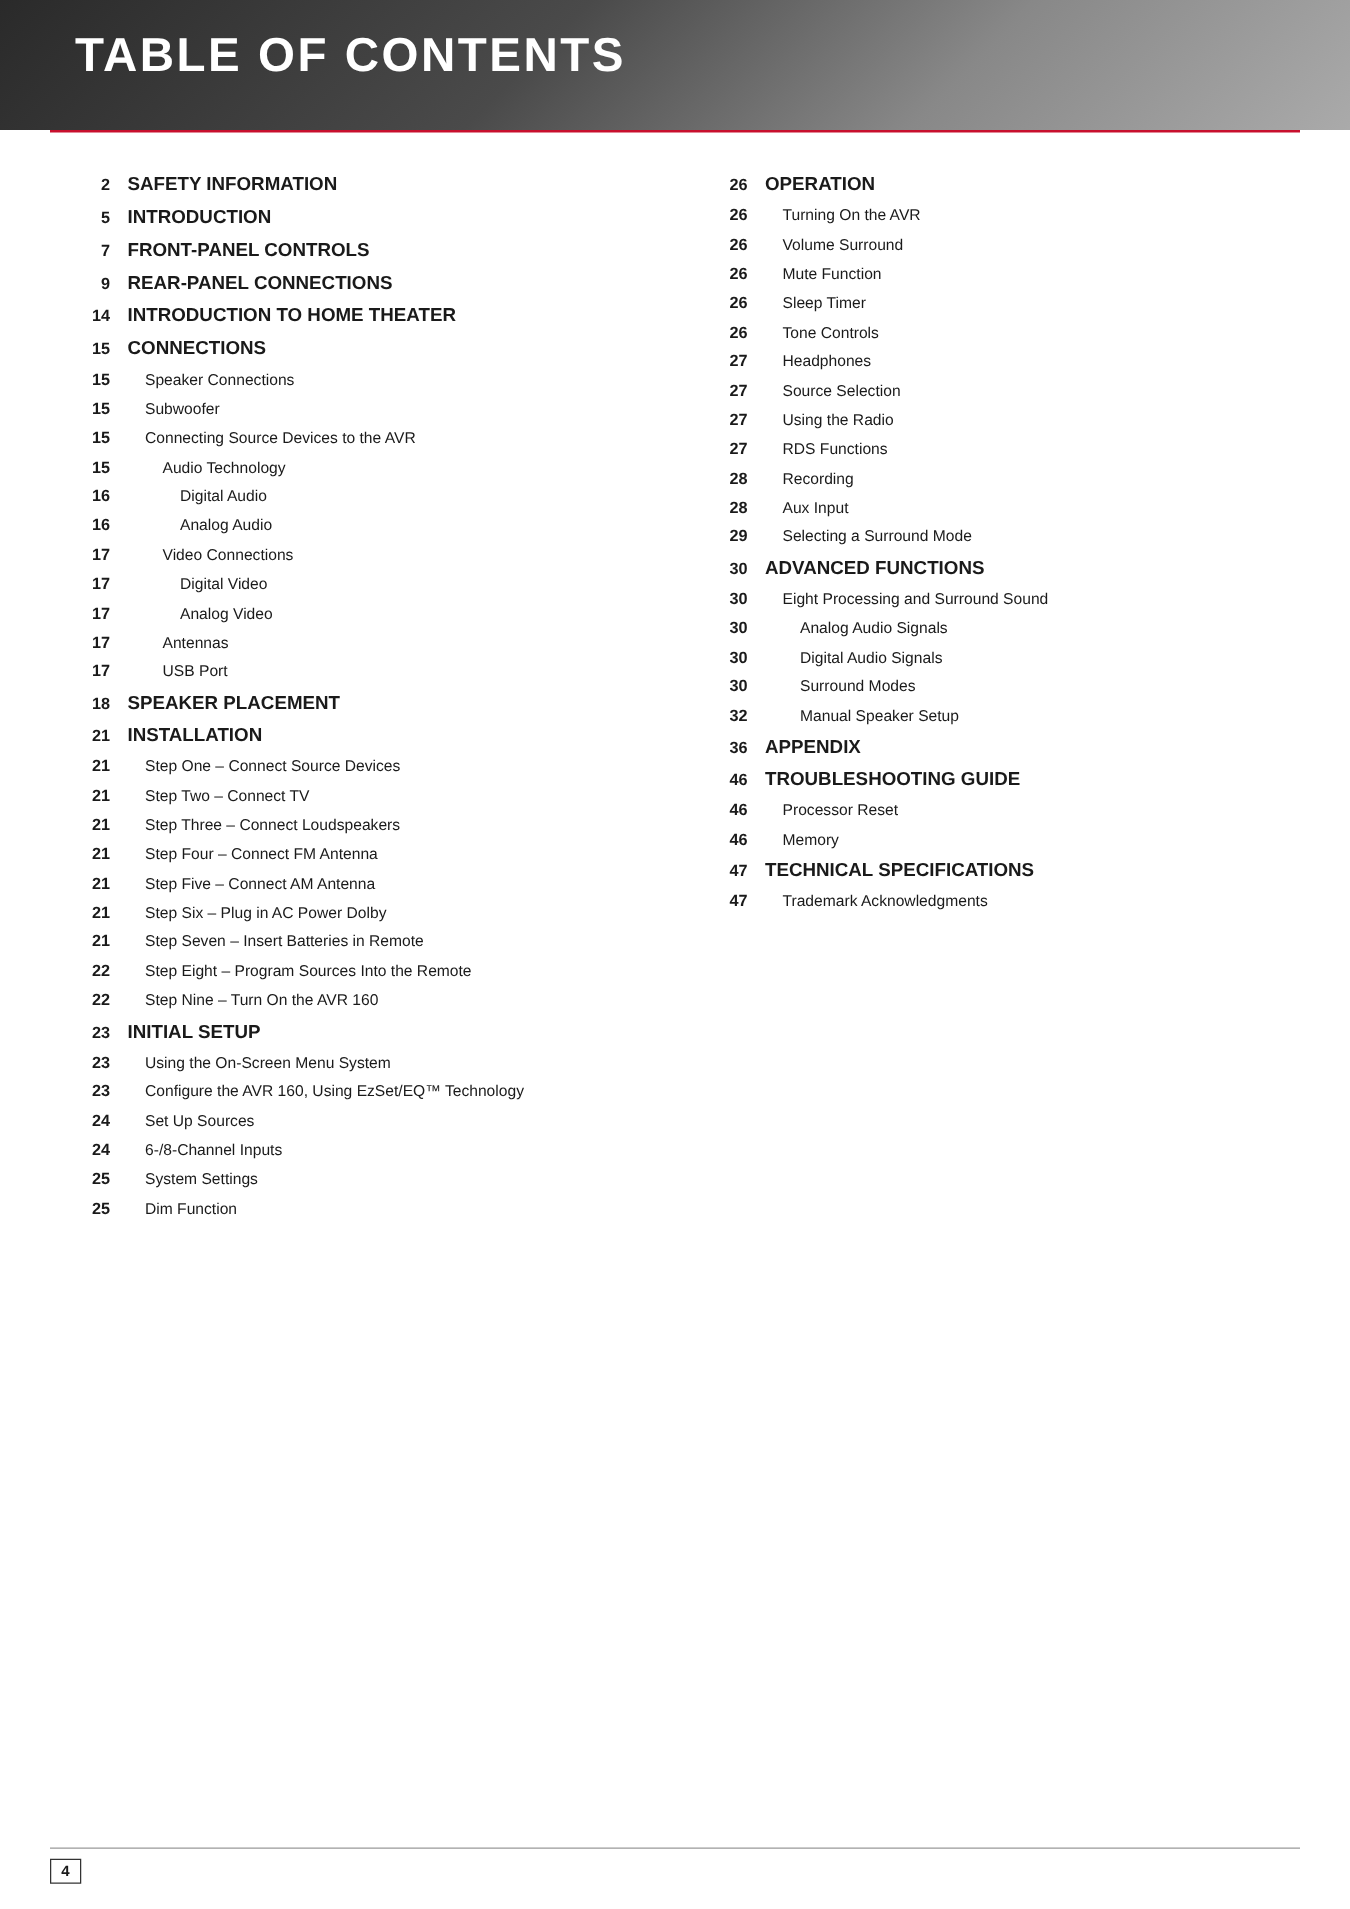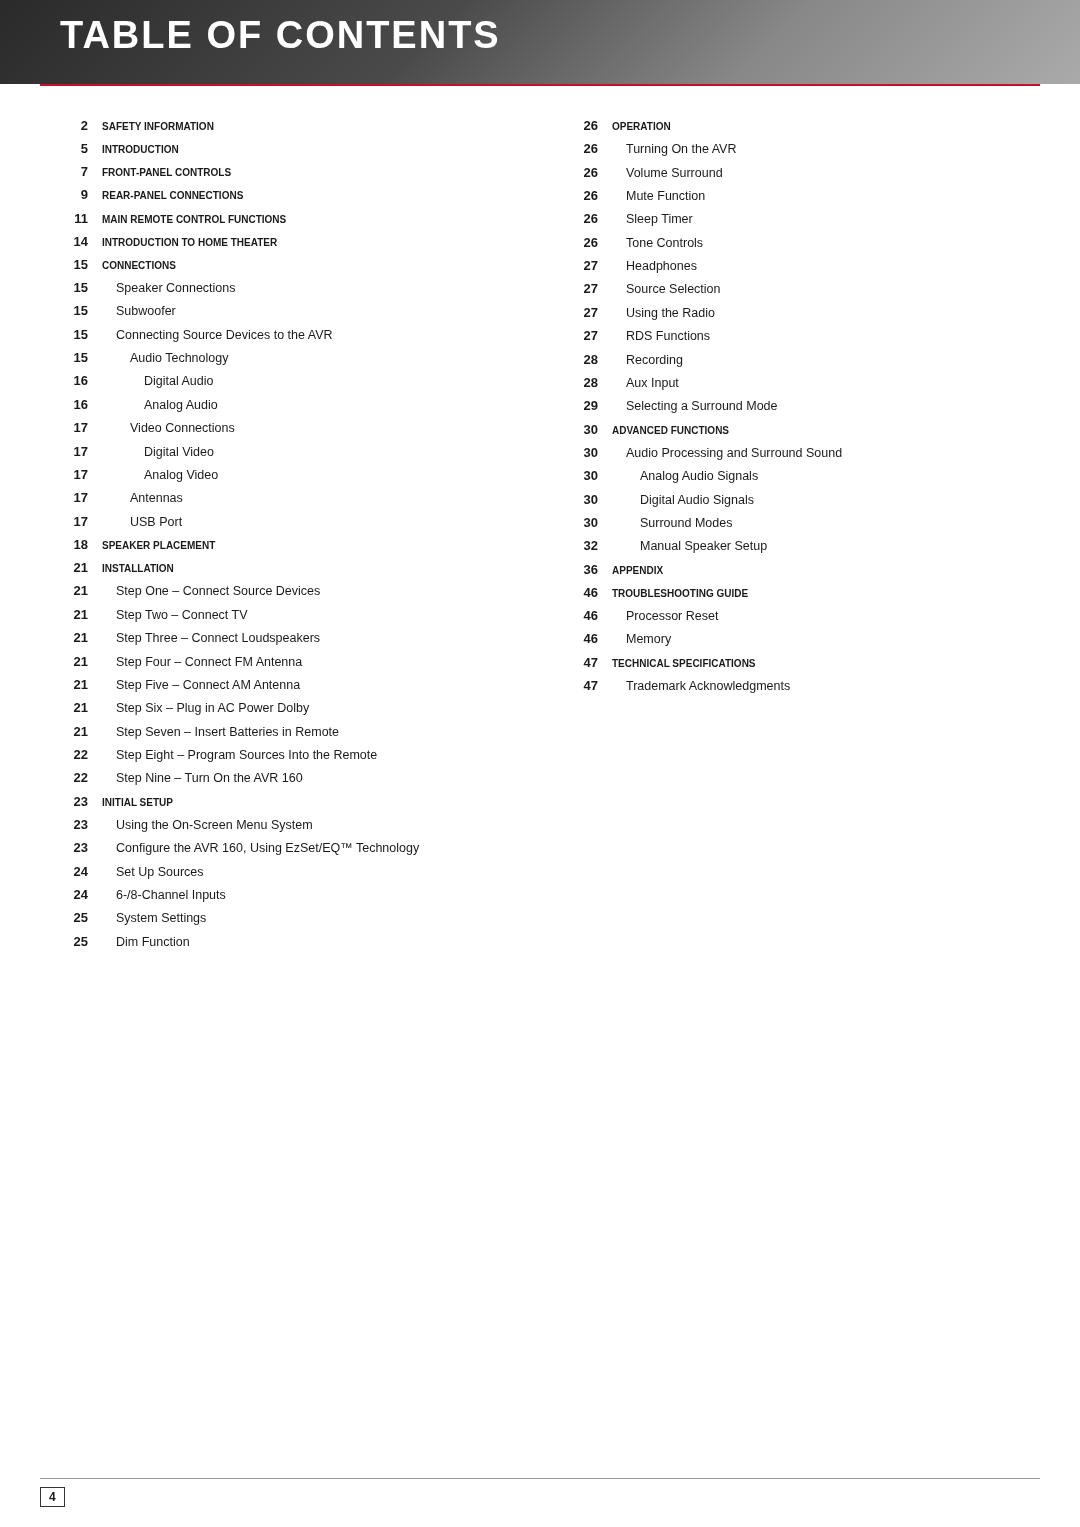--- a/index.html
+++ b/index.html
@@ -11,21 +11,21 @@
       width: 1080px;
       min-height: 1527px;
       position: relative;
     }
 
     .header {
       background: linear-gradient(135deg, #2a2a2a 0%, #4a4a4a 40%, #888 70%, #aaa 100%);
       padding: 14px 60px 28px 60px;
       margin-bottom: 0;
       position: relative;
-      height: 84px;
+      height: 104px;
       display: flex;
       align-items: center;
     }
 
     .header-title {
       font-size: 38px;
       font-weight: 900;
       color: #ffffff;
       letter-spacing: 2px;
       text-transform: uppercase;
@@ -70,21 +70,21 @@
     }
 
     .entry-label {
       font-size: 12.5px;
       color: #1a1a1a;
     }
 
     .entry-label.bold-upper {
       font-weight: 700;
       text-transform: uppercase;
-      font-size: 10px;
+      font-size: 15px;
     }
 
     .indent-1 .page-num {
       min-width: 28px;
     }
     .indent-1 .entry-label {
       padding-left: 14px;
     }
 
     .indent-2 .entry-label {
@@ -135,24 +135,20 @@
       </div>
       <div class="toc-entry">
         <span class="page-num">7</span>
         <span class="entry-label bold-upper">FRONT-PANEL CONTROLS</span>
       </div>
       <div class="toc-entry">
         <span class="page-num">9</span>
         <span class="entry-label bold-upper">REAR-PANEL CONNECTIONS</span>
       </div>
       <div class="toc-entry">
-        <span class="page-num">11</span>
-        <span class="entry-label bold-upper">MAIN REMOTE CONTROL FUNCTIONS</span>
-      </div>
-      <div class="toc-entry">
         <span class="page-num">14</span>
         <span class="entry-label bold-upper">INTRODUCTION TO HOME THEATER</span>
       </div>
       <div class="toc-entry">
         <span class="page-num">15</span>
         <span class="entry-label bold-upper">CONNECTIONS</span>
       </div>
       <div class="toc-entry indent-1">
         <span class="page-num">15</span>
         <span class="entry-label">Speaker Connections</span>
@@ -322,21 +318,21 @@
       <div class="toc-entry indent-1">
         <span class="page-num">29</span>
         <span class="entry-label">Selecting a Surround Mode</span>
       </div>
       <div class="toc-entry">
         <span class="page-num">30</span>
         <span class="entry-label bold-upper">ADVANCED FUNCTIONS</span>
       </div>
       <div class="toc-entry indent-1">
         <span class="page-num">30</span>
-        <span class="entry-label">Audio Processing and Surround Sound</span>
+        <span class="entry-label">Eight Processing and Surround Sound</span>
       </div>
       <div class="toc-entry indent-2">
         <span class="page-num">30</span>
         <span class="entry-label">Analog Audio Signals</span>
       </div>
       <div class="toc-entry indent-2">
         <span class="page-num">30</span>
         <span class="entry-label">Digital Audio Signals</span>
       </div>
       <div class="toc-entry indent-2">

